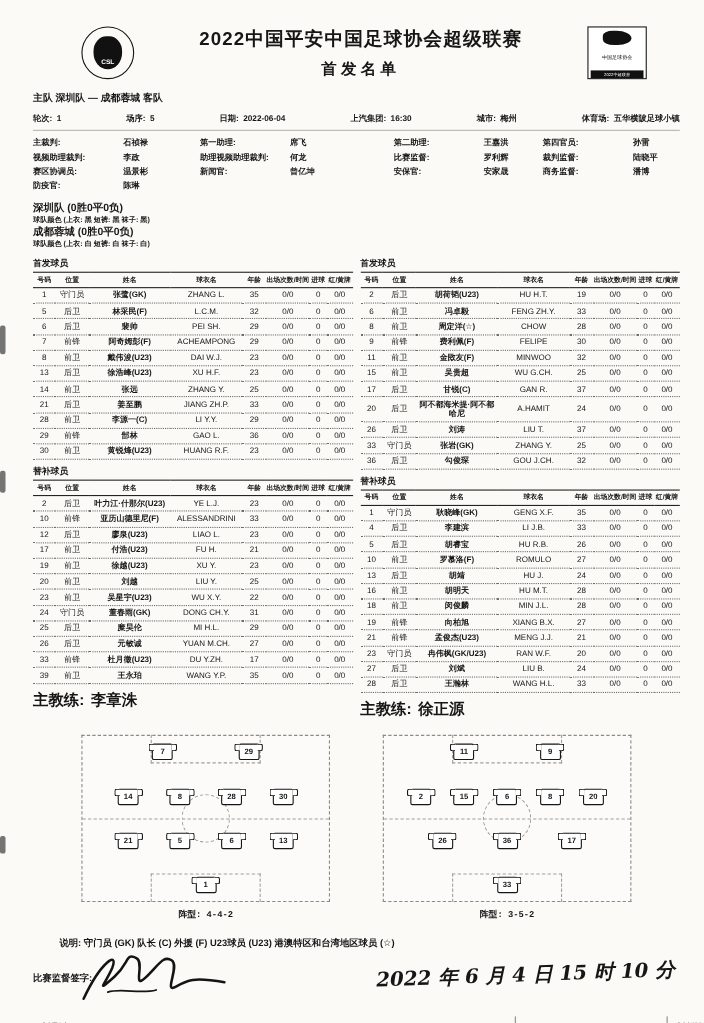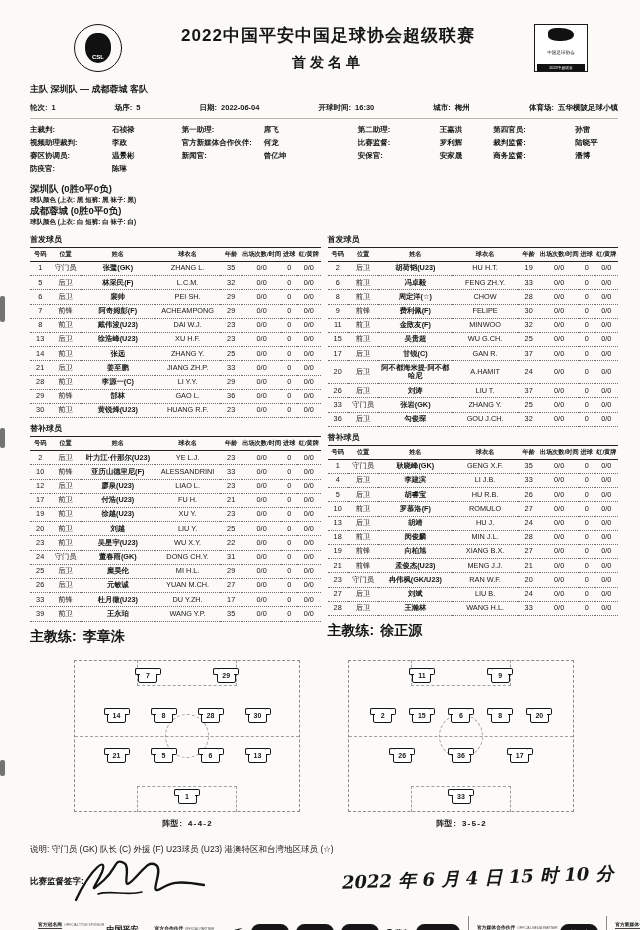--- a/index.html
+++ b/index.html
@@ -71,21 +71,21 @@
   .shirt-row{display:flex;justify-content:space-evenly;align-items:center;}
   .shirt{position:relative;width:17px;height:13px;background:#fff;border:1.2px solid #161616;
          border-radius:2px;display:flex;align-items:center;justify-content:center;}
   .shirt::before,.shirt::after{content:"";position:absolute;top:-1px;width:4px;height:5px;
          border:1.2px solid #161616;background:#fff;}
   .shirt::before{left:-4.5px;border-right:none;border-radius:2px 0 0 2px;}
   .shirt::after{right:-4.5px;border-left:none;border-radius:0 2px 2px 0;}
   .shirt-num{font-size:7px;font-weight:bold;}
   .pitch-caption{font-size:8px;font-weight:bold;margin-top:6px;font-family:Liberation Mono, monospace;}
 
-  .legend{font-size:8.5px;font-weight:normal;margin-top:15px;}
+  .legend{font-size:8.5px;font-weight:bold;margin-top:15px;margin-left:24px;}
   .sig-row{display:flex;align-items:flex-start;margin-top:4px;height:54px;}
   .sig-label{font-size:8.5px;font-weight:bold;margin-top:16px;white-space:nowrap;}
   .signature{margin-left:-26px;margin-top:-10px;}
   .hand-date{margin-left:auto;margin-right:4px;margin-top:6px;font-family:"DejaVu Serif",serif;
              font-style:italic;font-size:18px;font-weight:bold;transform:rotate(-2deg);white-space:nowrap;}
 
   
   .sponsors{display:flex;align-items:flex-start;margin-top:2px;}
   .sp-group{display:flex;flex-direction:row;align-items:center;padding:0 8px;}
   .sp-group.divided{border-left:1px solid #8a8a8a;}
@@ -123,21 +123,21 @@
       <div class="mid">中国足球协会</div>
       <div class="bar">2022中超联赛</div>
     </div>
   </div>
 
   <div class="teams-line">主队 深圳队 — 成都蓉城 客队</div>
   <div class="meta-row">
       <span class="pair"><b>轮次:</b><span>1</span></span>
       <span class="pair"><b>场序:</b><span>5</span></span>
       <span class="pair"><b>日期:</b><span>2022-06-04</span></span>
-      <span class="pair"><b>开球时间:</b><span>16:30</span></span>
+      <span class="pair"><b>上汽集团:</b><span>16:30</span></span>
       <span class="pair"><b>城市:</b><span>梅州</span></span>
       <span class="pair"><b>体育场:</b><span>五华横陂足球小镇</span></span>
     </div>
   <div class="officials">
       <span class="pair">
         <b>主裁判:</b>
         <span>石祯禄</span>
       </span>
       <span class="pair">
         <b>第一助理:</b>
@@ -149,21 +149,21 @@
       </span>
       <span class="pair">
         <b>第四官员:</b>
         <span>孙雷</span>
       </span>
       <span class="pair">
         <b>视频助理裁判:</b>
         <span>李政</span>
       </span>
       <span class="pair">
-        <b>官方新媒体合作伙伴:</b>
+        <b>助理视频助理裁判:</b>
         <span>何龙</span>
       </span>
       <span class="pair">
         <b>比赛监督:</b>
         <span>罗利辉</span>
       </span>
       <span class="pair">
         <b>裁判监督:</b>
         <span>陆晓平</span>
       </span>
@@ -648,20 +648,30 @@
               <td class="c5">0/0</td>
               <td class="c6">0</td>
               <td class="c7">0/0</td>
             </tr>
             <tr>
               <td class="c0">13</td>
               <td class="c1">后卫</td>
               <td class="c2">胡靖</td>
               <td class="c3">HU J.</td>
               <td class="c4">24</td>
+              <td class="c5">0/0</td>
+              <td class="c6">0</td>
+              <td class="c7">0/0</td>
+            </tr>
+            <tr>
+              <td class="c0">16</td>
+              <td class="c1">前卫</td>
+              <td class="c2">胡明天</td>
+              <td class="c3">HU M.T.</td>
+              <td class="c4">28</td>
               <td class="c5">0/0</td>
               <td class="c6">0</td>
               <td class="c7">0/0</td>
             </tr>
             <tr>
               <td class="c0">18</td>
               <td class="c1">前卫</td>
               <td class="c2">闵俊麟</td>
               <td class="c3">MIN J.L.</td>
               <td class="c4">28</td>

